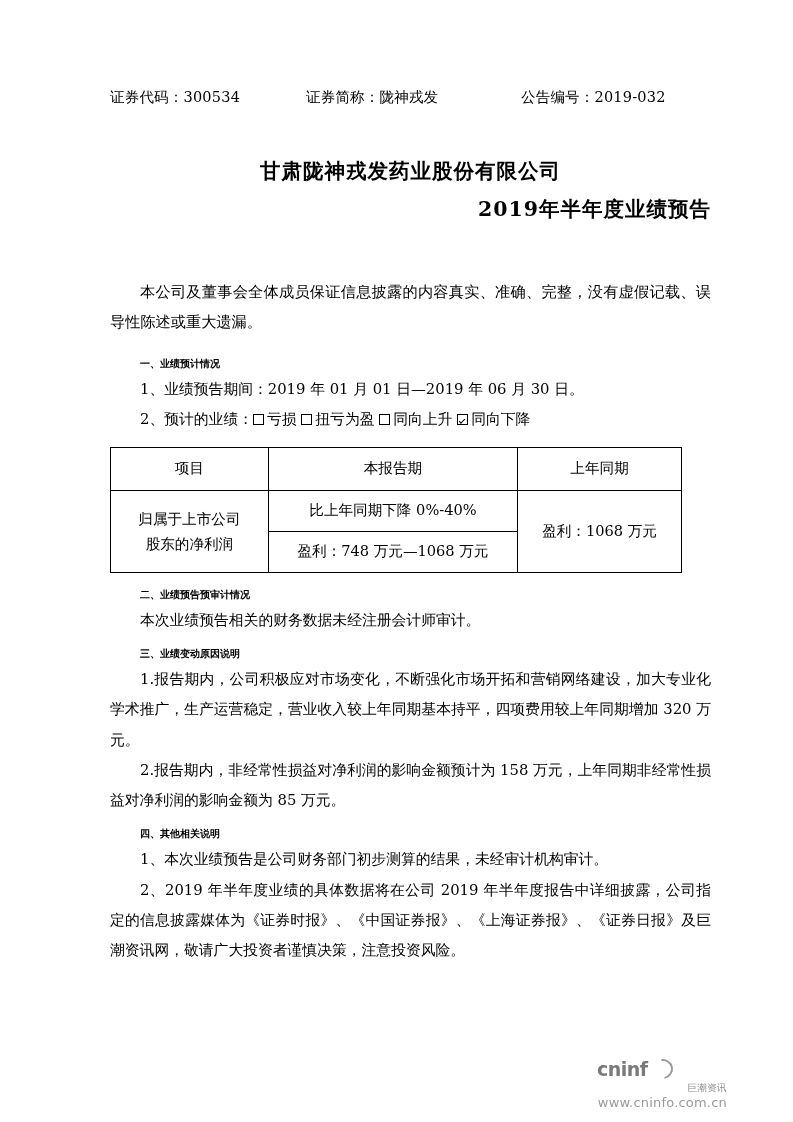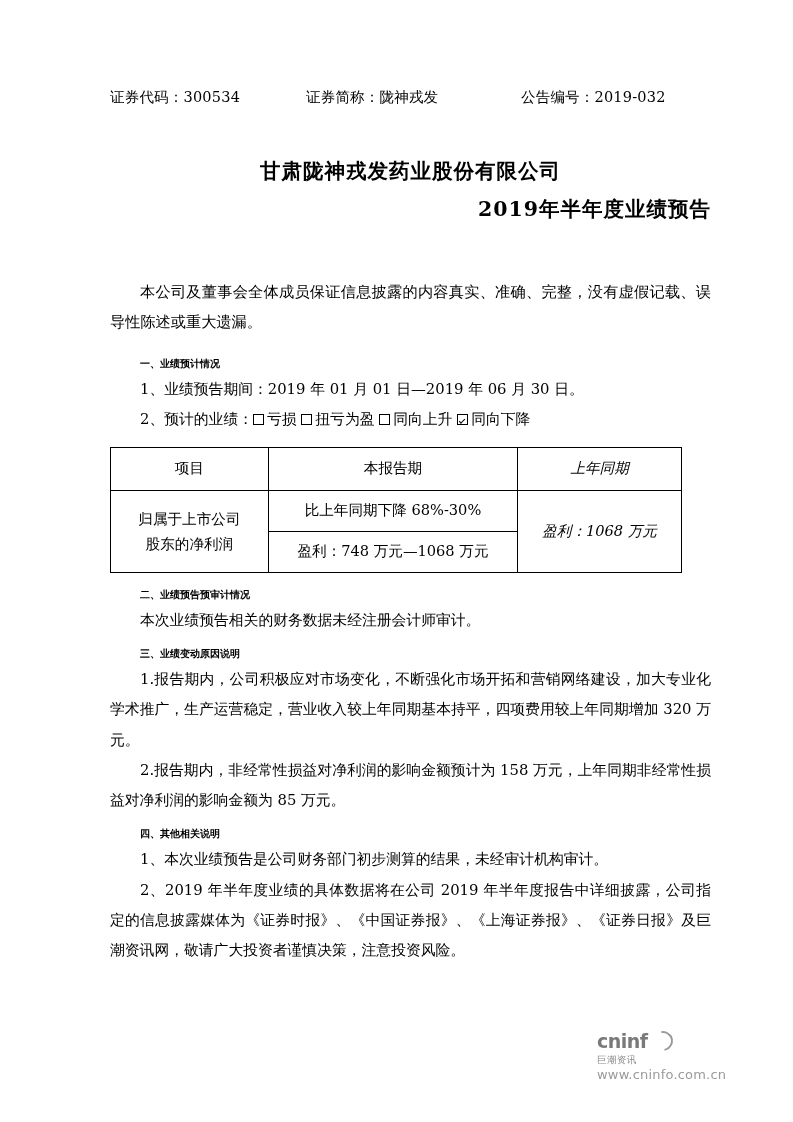--- a/index.html
+++ b/index.html
@@ -101,31 +101,31 @@
     font-weight: normal;
     padding: 0;
   }
   table.result th {
     height: 42px;
     font-weight: normal;
   }
   table.result td.mid { height: 40px; }
   .col1 { width: 158px; }
   .col2 { width: 250px; }
-  .col3 { width: 164px; font-style: italic; }
+  .col3 { width: 164px; }
   .cellstack {
     line-height: 1.75;
     padding: 4px 6px;
   }
 
   .footer-logo {
     position: absolute;
     right: 66px;
-    bottom: 40px;
-    text-align: left;
+    bottom: 12px;
+    text-align: right;
     width: 130px;
   }
   .logo-row {
     display: flex;
     align-items: center;
     gap: 5px;
   }
   .logo-mark {
     font-family: "DejaVu Sans", "Liberation Sans", sans-serif;
     font-size: 19px;
@@ -189,21 +189,21 @@
       <th class="col2">本报告期</th>
       <th class="col3">上年同期</th>
     </tr>
     <tr>
       <td class="col1 mid" rowspan="2">
         <div class="cellstack">
           <div>归属于上市公司</div>
           <div>股东的净利润</div>
         </div>
       </td>
-      <td class="col2 mid">比上年同期下降 68%-30%</td>
+      <td class="col2 mid">比上年同期下降 0%-40%</td>
       <td class="col3 mid" rowspan="2">盈利：1068 万元</td>
     </tr>
     <tr>
       <td class="col2 mid">盈利：748 万元—1068 万元</td>
     </tr>
   </tbody>
     </table>
 
   <div class="sect-head tight">二、业绩预告预审计情况</div>
   <p class="body">本次业绩预告相关的财务数据未经注册会计师审计。</p>

